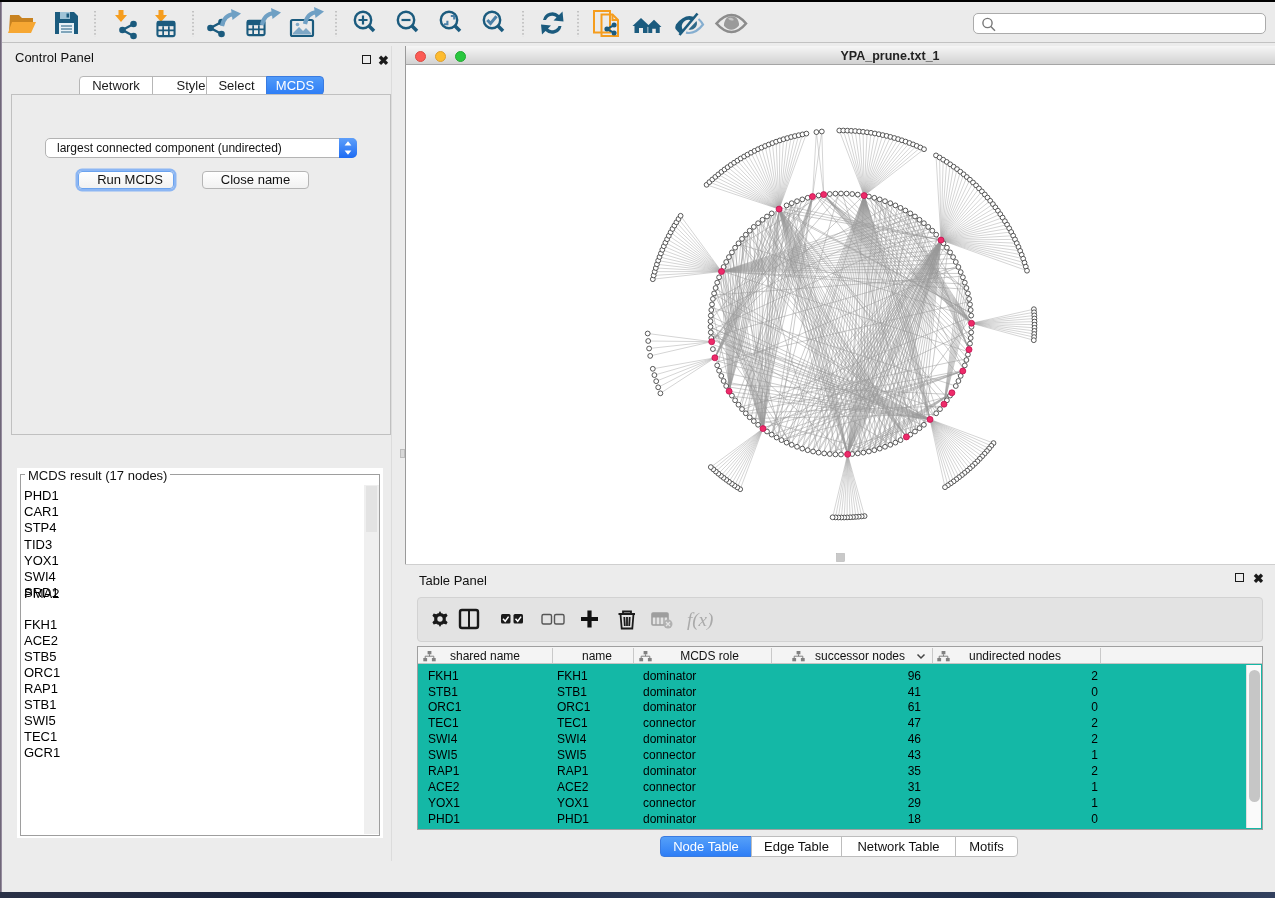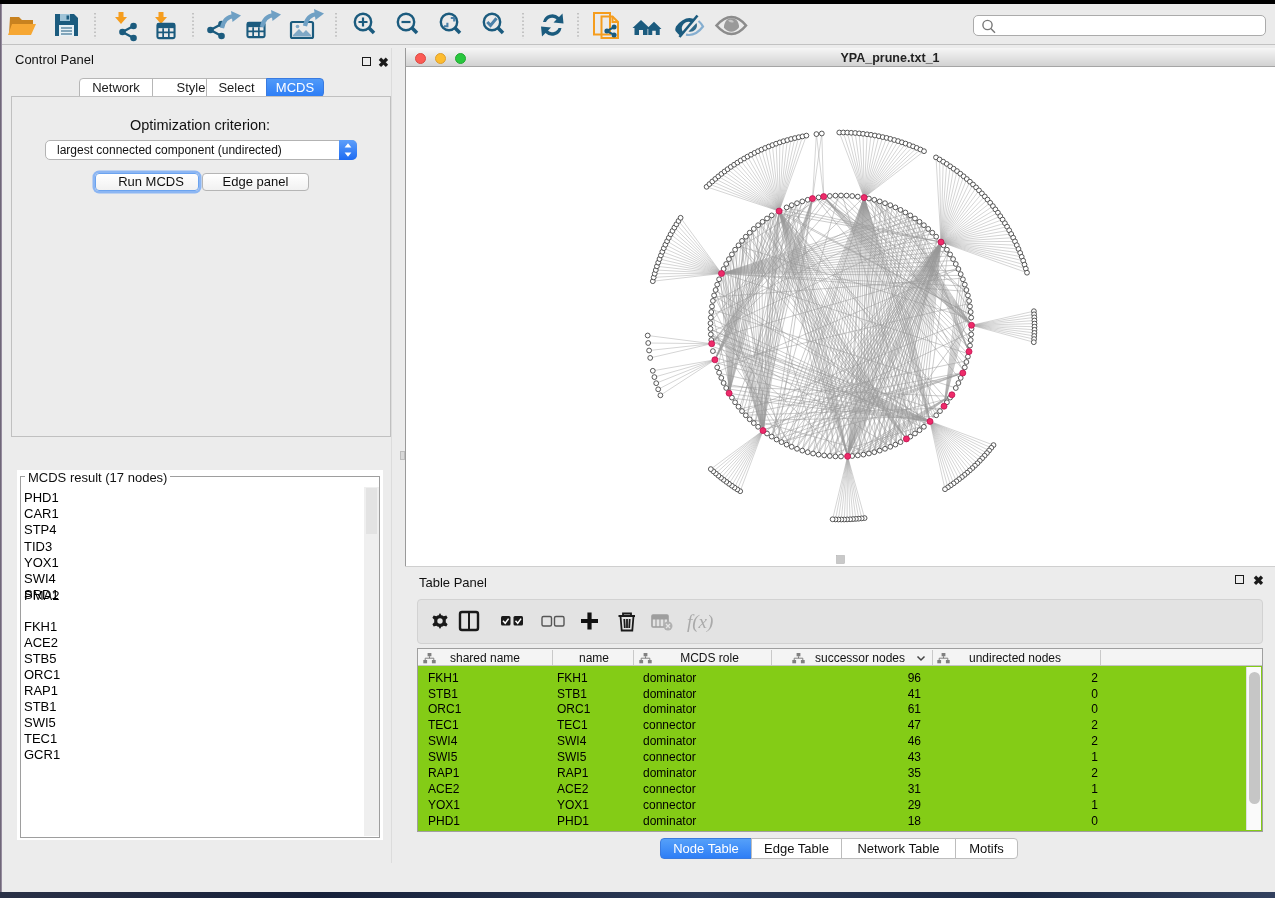--- a/index.html
+++ b/index.html
@@ -1,19 +1,19 @@
 <!DOCTYPE html>
 <html><head>
 <meta charset="utf-8">
 <style>
   * { margin:0; padding:0; box-sizing:border-box; }
   html,body { width:1275px; height:898px; overflow:hidden; }
   body { font-family:"Liberation Sans", sans-serif; background:linear-gradient(90deg,#2a3147,#16203a 25%,#2c3a57 55%,#1b2945 80%,#32405e); position:relative; }
   .abs { position:absolute; }
-  #win { position:absolute; left:0; top:0; width:1275px; height:892px; background:#ececec; border-top:4px solid #000000; }
+  #win { position:absolute; left:0; top:0; width:1275px; height:892px; background:#ececec; border-top:2px solid #000000; }
   #win::before { content:""; position:absolute; left:0; top:0; bottom:0; width:2px; background:linear-gradient(90deg,#5d5566,#a79db0); z-index:50; }
   
   #toolbar { position:absolute; left:0; top:1px; width:1275px; height:40px; background:#ebebeb; border-bottom:1px solid #c2c2c2; }
   #searchbox { position:absolute; left:973px; top:11px; width:293px; height:21px; background:#fff; border:1px solid #ababab; border-radius:5px; }
   
   #cp-title { position:absolute; left:15px; top:48px; font-size:13px; color:#111; }
   .winbtn-sq { position:absolute; width:9px; height:9px; border:1.6px solid #1a1a1a; background:transparent; }
   .winbtn-x { position:absolute; font-size:13px; font-weight:bold; color:#1a1a1a; line-height:10px; }
   .tab { position:absolute; top:74px; height:19px; background:#fff; border:1px solid #b6b6b6; font-size:13px; color:#1a1a1a; text-align:center; line-height:17px; }
   .tab.sel { background:linear-gradient(#509af9,#2e7ef6); color:#fff; border-color:#3a7be0; }
@@ -33,21 +33,21 @@
   #split-handle { position:absolute; left:400px; top:447px; width:5px; height:9px; background:#d8d8d8; border:1px solid #bdbdbd; }
   
   #net-title { position:absolute; left:405px; top:44px; width:870px; height:19px; background:linear-gradient(#f6f6f6,#d2d2d2); border-bottom:1px solid #a5a5a5; border-left:1px solid #9a9a9a; }
   .tl { position:absolute; top:48.5px; width:11px; height:11px; border-radius:50%; }
   #net-caption { position:absolute; left:820px; top:47px; width:140px; text-align:center; font-size:12.5px; font-weight:bold; color:#222; }
   #canvas { position:absolute; left:405px; top:63px; width:870px; height:499px; background:#fff; border-left:1px solid #9a9a9a; }
   
   #tp { position:absolute; left:405px; top:562px; width:870px; height:297px; background:#ececec; border-top:1px solid #cfcfcf; }
   #tp-title { position:absolute; left:14px; top:8px; font-size:13px; color:#111; }
   #tp-toolbar { position:absolute; left:12px; top:32px; width:846px; height:45px; background:#e3e3e3; border:1px solid #d2d2d2; border-radius:4px; }
-  #tbl { position:absolute; left:12px; top:81px; width:846px; height:184px; background:#84cc16; border:1px solid #9f9f9f; }
+  #tbl { position:absolute; left:12px; top:81px; width:846px; height:184px; background:#14b8a6; border:1px solid #9f9f9f; }
   #thead { position:absolute; left:0; top:0; width:844px; height:17px; background:#f4f4f4; border-bottom:1px solid #c4c4c4; }
   .hsep { position:absolute; top:1px; height:15px; width:0; border-left:1px solid #c9c9c9; }
   .hlab { position:absolute; top:2px; font-size:12px; color:#111; white-space:nowrap; }
   .cell { position:absolute; font-size:12px; color:#000; }
   #tbl-scroll { position:absolute; right:1px; top:18px; width:15px; bottom:1px; background:#fafafa; border-left:1px solid #e0e0e0; }
   #tbl-thumb { position:absolute; left:1.5px; top:5px; width:11px; height:132px; background:#c6c6c6; border-radius:6px; }
   .btab { position:absolute; top:271px; height:21px; background:#fff; border:1px solid #bdbdbd; font-size:13px; color:#111; text-align:center; line-height:19px; }
   .btab.sel { background:linear-gradient(#55a0f9,#2e7ef6); color:#fff; border-color:#3a7be0; }
   
   #status { position:absolute; left:0; top:859px; width:1275px; height:33px; background:#ececec; border-top:1px solid #b3b3b3; border-bottom:1.5px solid #7a7a7a; }
@@ -181,30 +181,29 @@
     </div>
 
   <div id="cp-title">Control Panel</div>
   <div class="winbtn-sq" style="left:362px; top:53px;"></div>
   <div class="winbtn-x" style="left:378px; top:54px;">✖</div>
   <div class="tab" style="left:79px; width:74px; border-radius:4px 0 0 0;">Network</div>
   <div class="tab" style="left:152px; width:70px;padding-left:8px;">Style</div>
   <div class="tab" style="left:206px; width:61px;">Select</div>
   <div class="tab sel" style="left:266px; width:58px; border-radius:0 4px 4px 0;">MCDS</div>
   <div id="cp-panel"></div>
-  <div id="opt-label">Optimization criterion:</div>
   <div id="combo">largest connected component (undirected)
     <div id="combo-btn">
       <svg width="18" height="20" viewBox="0 0 18 20">
           <path d="M9 3.2 L12.4 7.4 H5.6 Z M9 16.8 L5.6 12.6 H12.4 Z" fill="#fff"></path>
         </svg>
     </div>
   </div>
-  <div class="btn" style="left:95px; top:169px; width:104px; box-shadow:0 0 0 2.5px rgba(100,160,246,0.7); border-color:#6ba3ef;padding-left:8px;">Run MCDS</div>
-  <div class="btn" style="left:202px; top:169px; width:107px;">Edge panel</div>
+  <div class="btn" style="left:78px; top:169px; width:96px; box-shadow:0 0 0 2.5px rgba(100,160,246,0.7); border-color:#6ba3ef;padding-left:8px;">Run MCDS</div>
+  <div class="btn" style="left:202px; top:169px; width:107px;">Close name</div>
   <div id="mcds-box">
     <div id="mcds-frame"></div>
     <div id="mcds-scroll">
         <div style="position:absolute;left:2px;top:1px;width:11px;height:46px;background:#e3e3e3;"></div>
       </div>
     <div id="mcds-legend">MCDS result (17 nodes)</div>
     <div class="mitem" style="top:20.3px">PHD1</div>
       <div class="mitem" style="top:36.4px">CAR1</div>
       <div class="mitem" style="top:52.4px">STP4</div>
       <div class="mitem" style="top:68.5px">TID3</div>
@@ -603,21 +602,21 @@
           <div class="hsep" style="left:682px"></div>
           <svg class="abs" style="left:5px;top:3.5px" width="13" height="11" viewBox="0 0 13 11">
             <g fill="#808080">
               <rect x="4.6" y="0" width="3.8" height="3.3"></rect>
               <rect x="0.3" y="7" width="3.8" height="3.3"></rect>
               <rect x="8.9" y="7" width="3.8" height="3.3"></rect>
             </g>
             <path d="M6.5 3.3 V5.2 M2.2 7 V5.2 H10.8 V7" stroke="#808080" stroke-width="1" fill="none"></path>
           </svg>
           <div class="hlab" style="left:31px;width:72px;text-align:center">shared name</div>
-          <div class="hlab" style="left:117px;width:74px;text-align:right">name</div>
+          <div class="hlab" style="left:142px;width:74px;text-align:center">name</div>
           <svg class="abs" style="left:221px;top:3.5px" width="13" height="11" viewBox="0 0 13 11">
             <g fill="#808080">
               <rect x="4.6" y="0" width="3.8" height="3.3"></rect>
               <rect x="0.3" y="7" width="3.8" height="3.3"></rect>
               <rect x="8.9" y="7" width="3.8" height="3.3"></rect>
             </g>
             <path d="M6.5 3.3 V5.2 M2.2 7 V5.2 H10.8 V7" stroke="#808080" stroke-width="1" fill="none"></path>
           </svg>
           <div class="hlab" style="left:245px;width:93px;text-align:center">MCDS role</div>
           <svg class="abs" style="left:374px;top:3.5px" width="13" height="11" viewBox="0 0 13 11">

